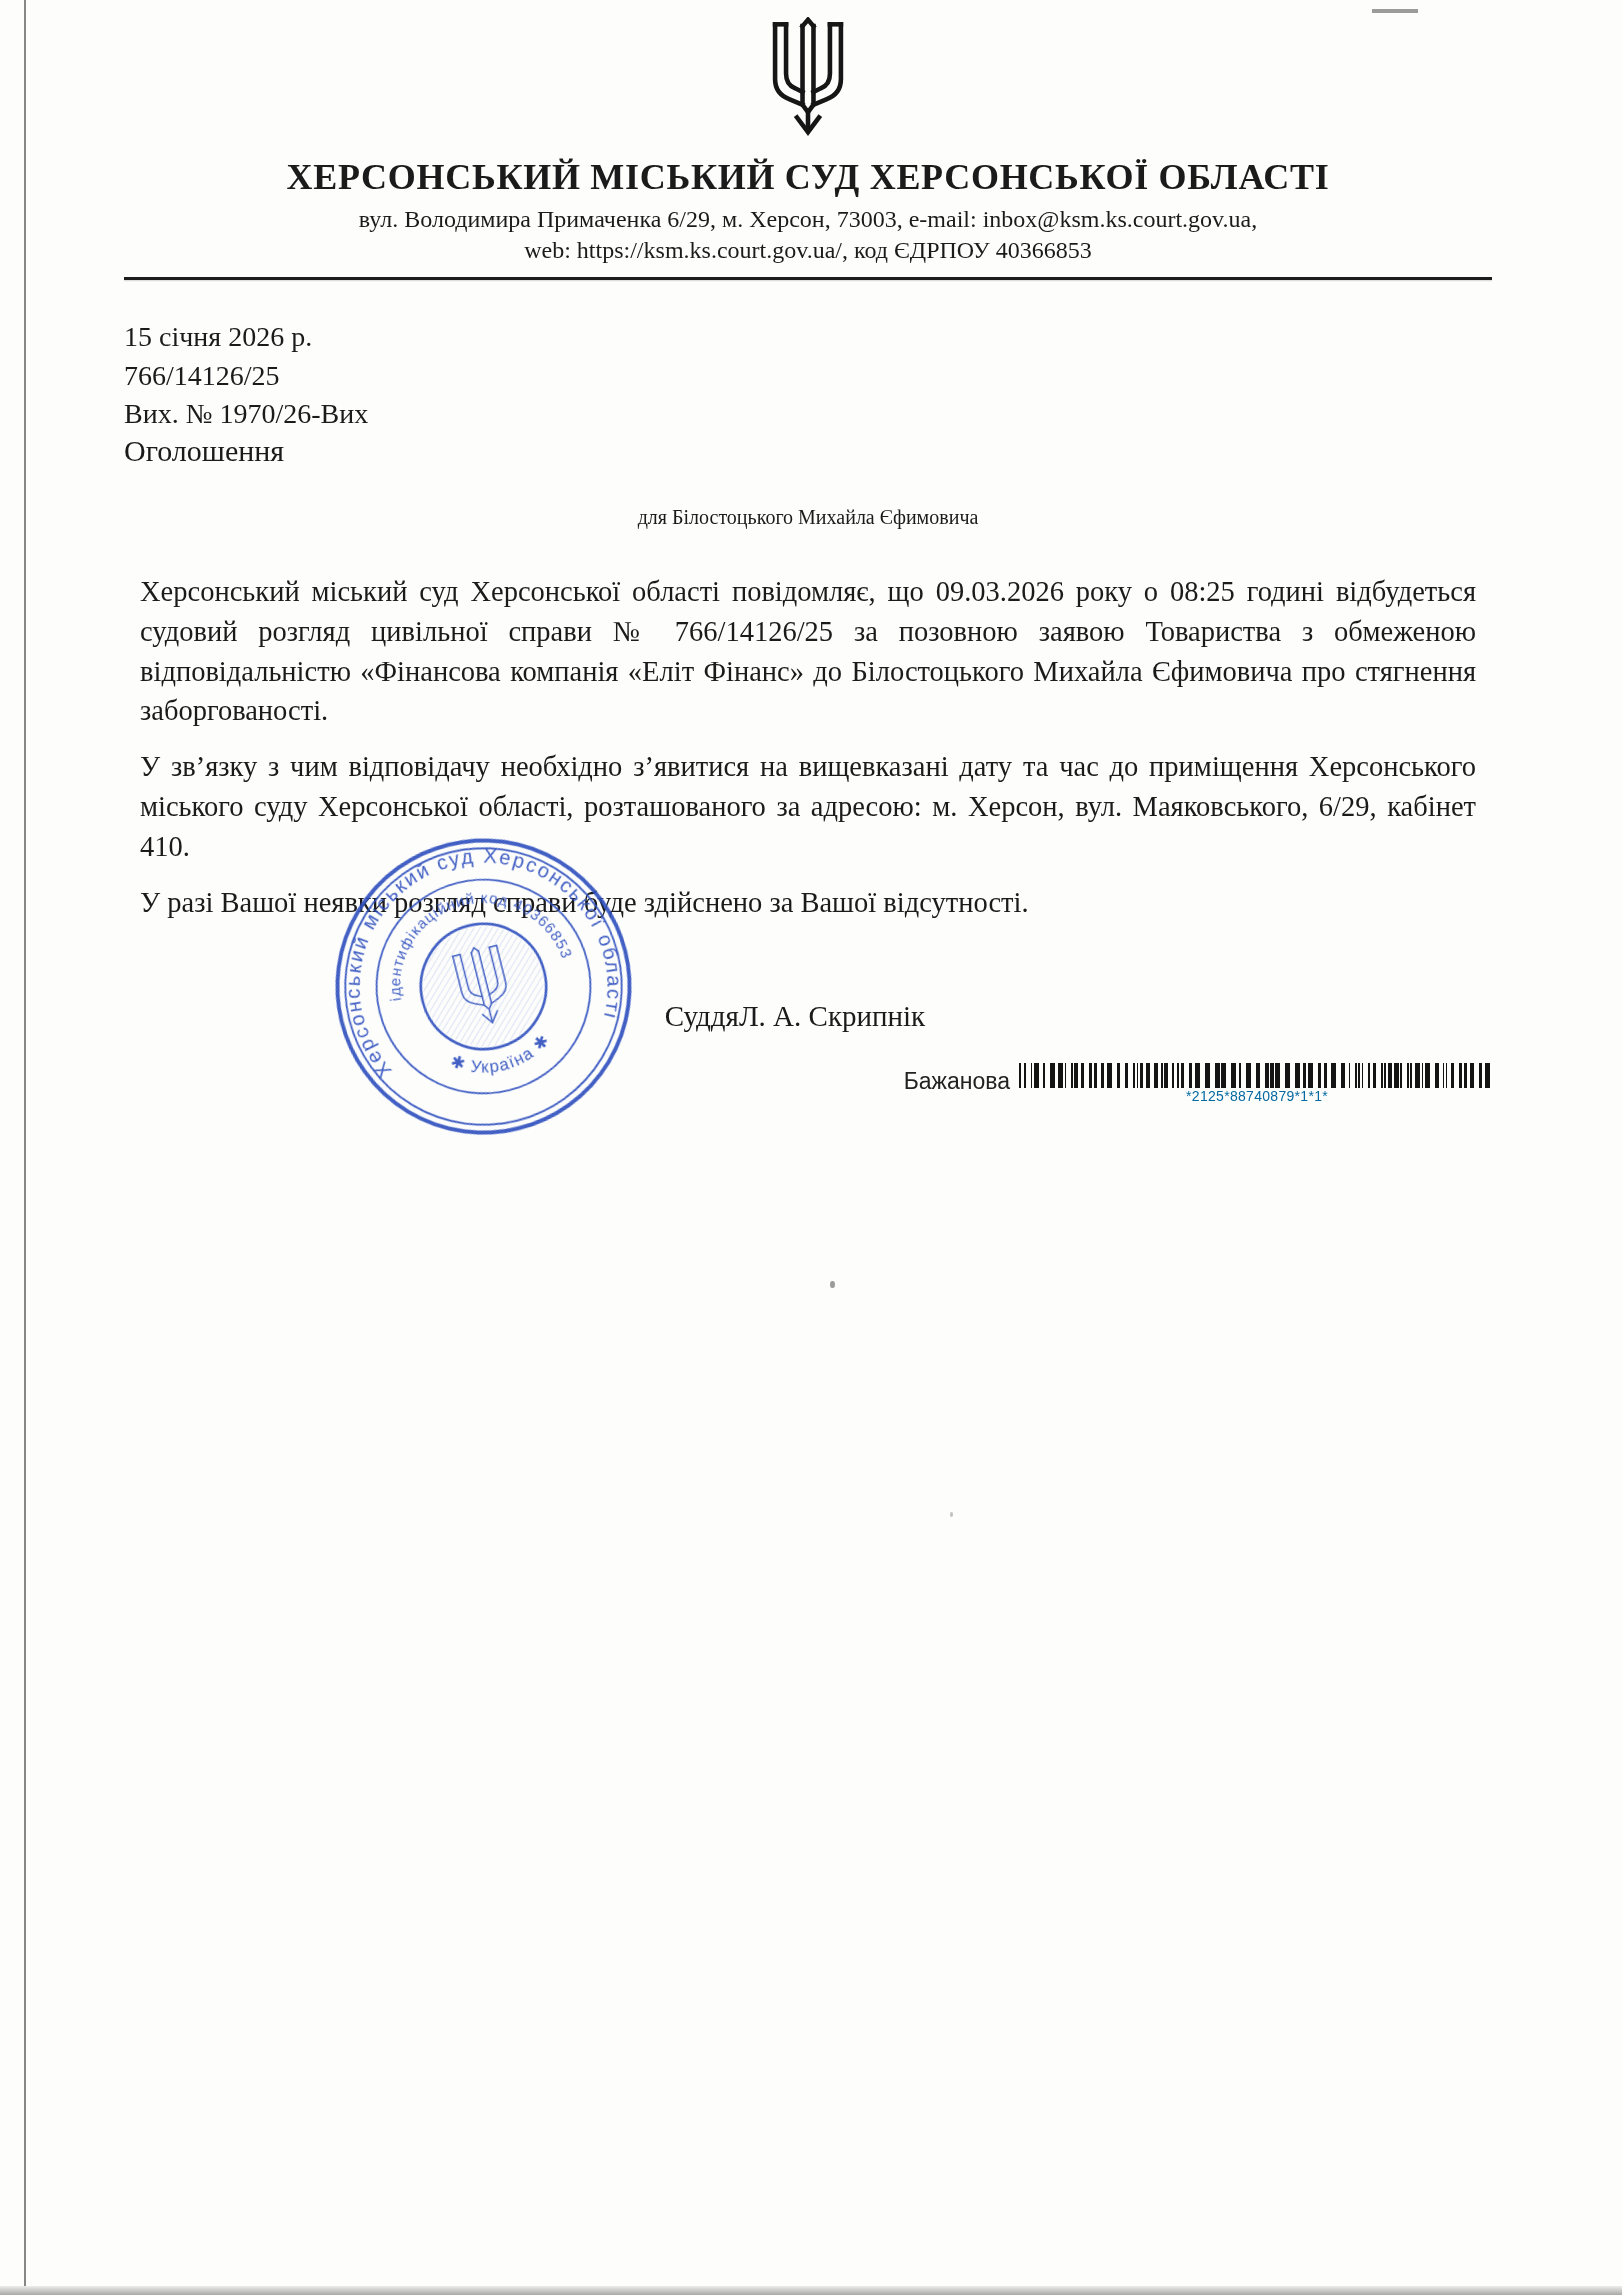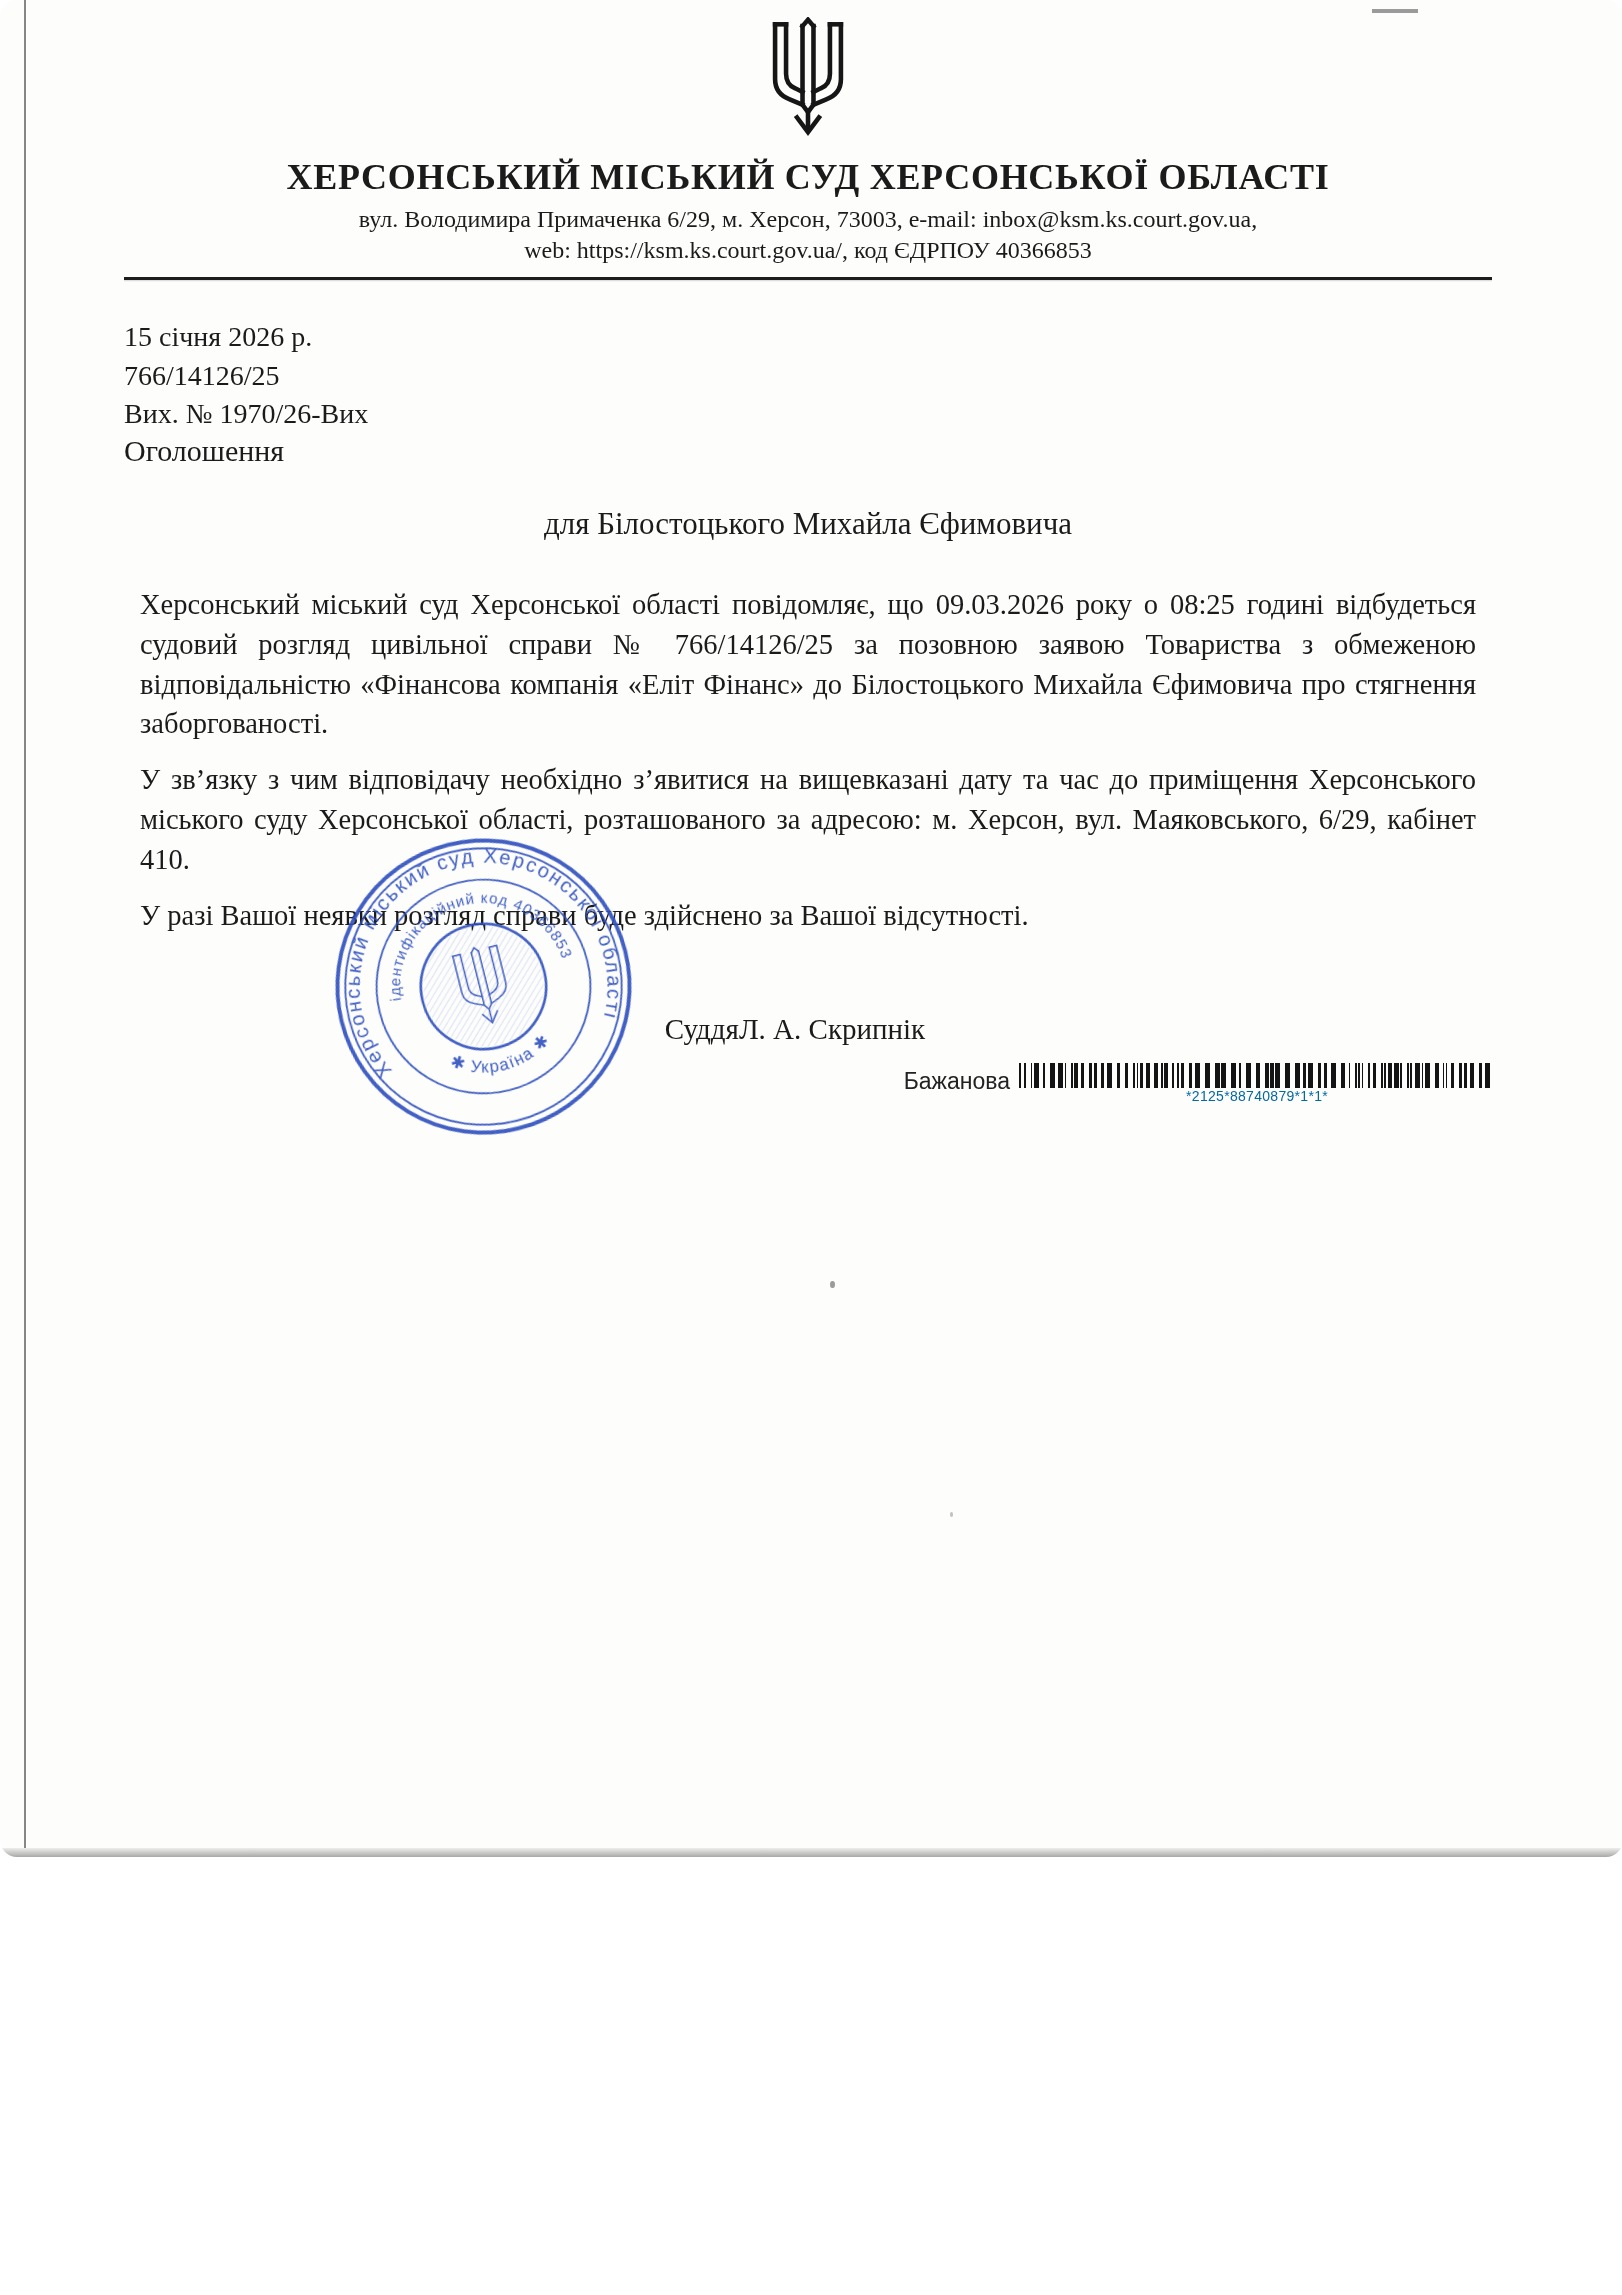--- a/index.html
+++ b/index.html
@@ -1,42 +1,41 @@
 <!DOCTYPE html>
 <html style="font-size:10.5px"><head>
 <meta charset="utf-8">
 <style>
   html, body {
     margin: 0; padding: 0; background: #ffffff;
   }
   .page {
     position: relative;
-    width: 1623px; height: 1857px;
+    width: 1623px; height: 2295px;
     background: #fdfdfc;
     font-family: "Liberation Serif", "DejaVu Serif", serif;
     color: #1b1b1b;
     overflow: hidden;
-    border-radius: 17px;
   }
   .content { position: absolute; left: 124px; width: 1368px; top: 0; }
 
   .emblem { display: block; margin: 17px auto 0 auto; width: 92px; height: 128px; }
 
   .court-name {
     margin-top: 10.5px; text-align: center;
     font-size: 36px; font-weight: 700; letter-spacing: 0.7px;
   }
   .address { margin-top: 6.5px; text-align: center; font-size: 24px; line-height: 1.3; }
 
   .rule { margin-top: 10.5px; border-top: 3.3px solid #1d1d1d; box-shadow: 0 1.3px 0 rgba(0,0,0,0.12); }
 
   .meta { margin-top: 38px; font-size: 28px; line-height: 1.38; }
 
   .doc-title { text-align: left; font-size: 30px; }
-  .addressee { margin-top: 38px; text-align: center; font-size: 31px; }
+  .addressee { margin-top: 38px; text-align: center; font-size: 20px; }
 
   .bodytext { margin-top: 43px; font-size: 28.5px; line-height: 1.4; text-align: justify; }
   .bodytext p { margin: 16px; }
 
   .sig-row {
     margin-top: 77px; display: flex; justify-content: center;
     font-size: 29px; padding-right: 26px;
   }
 
   

